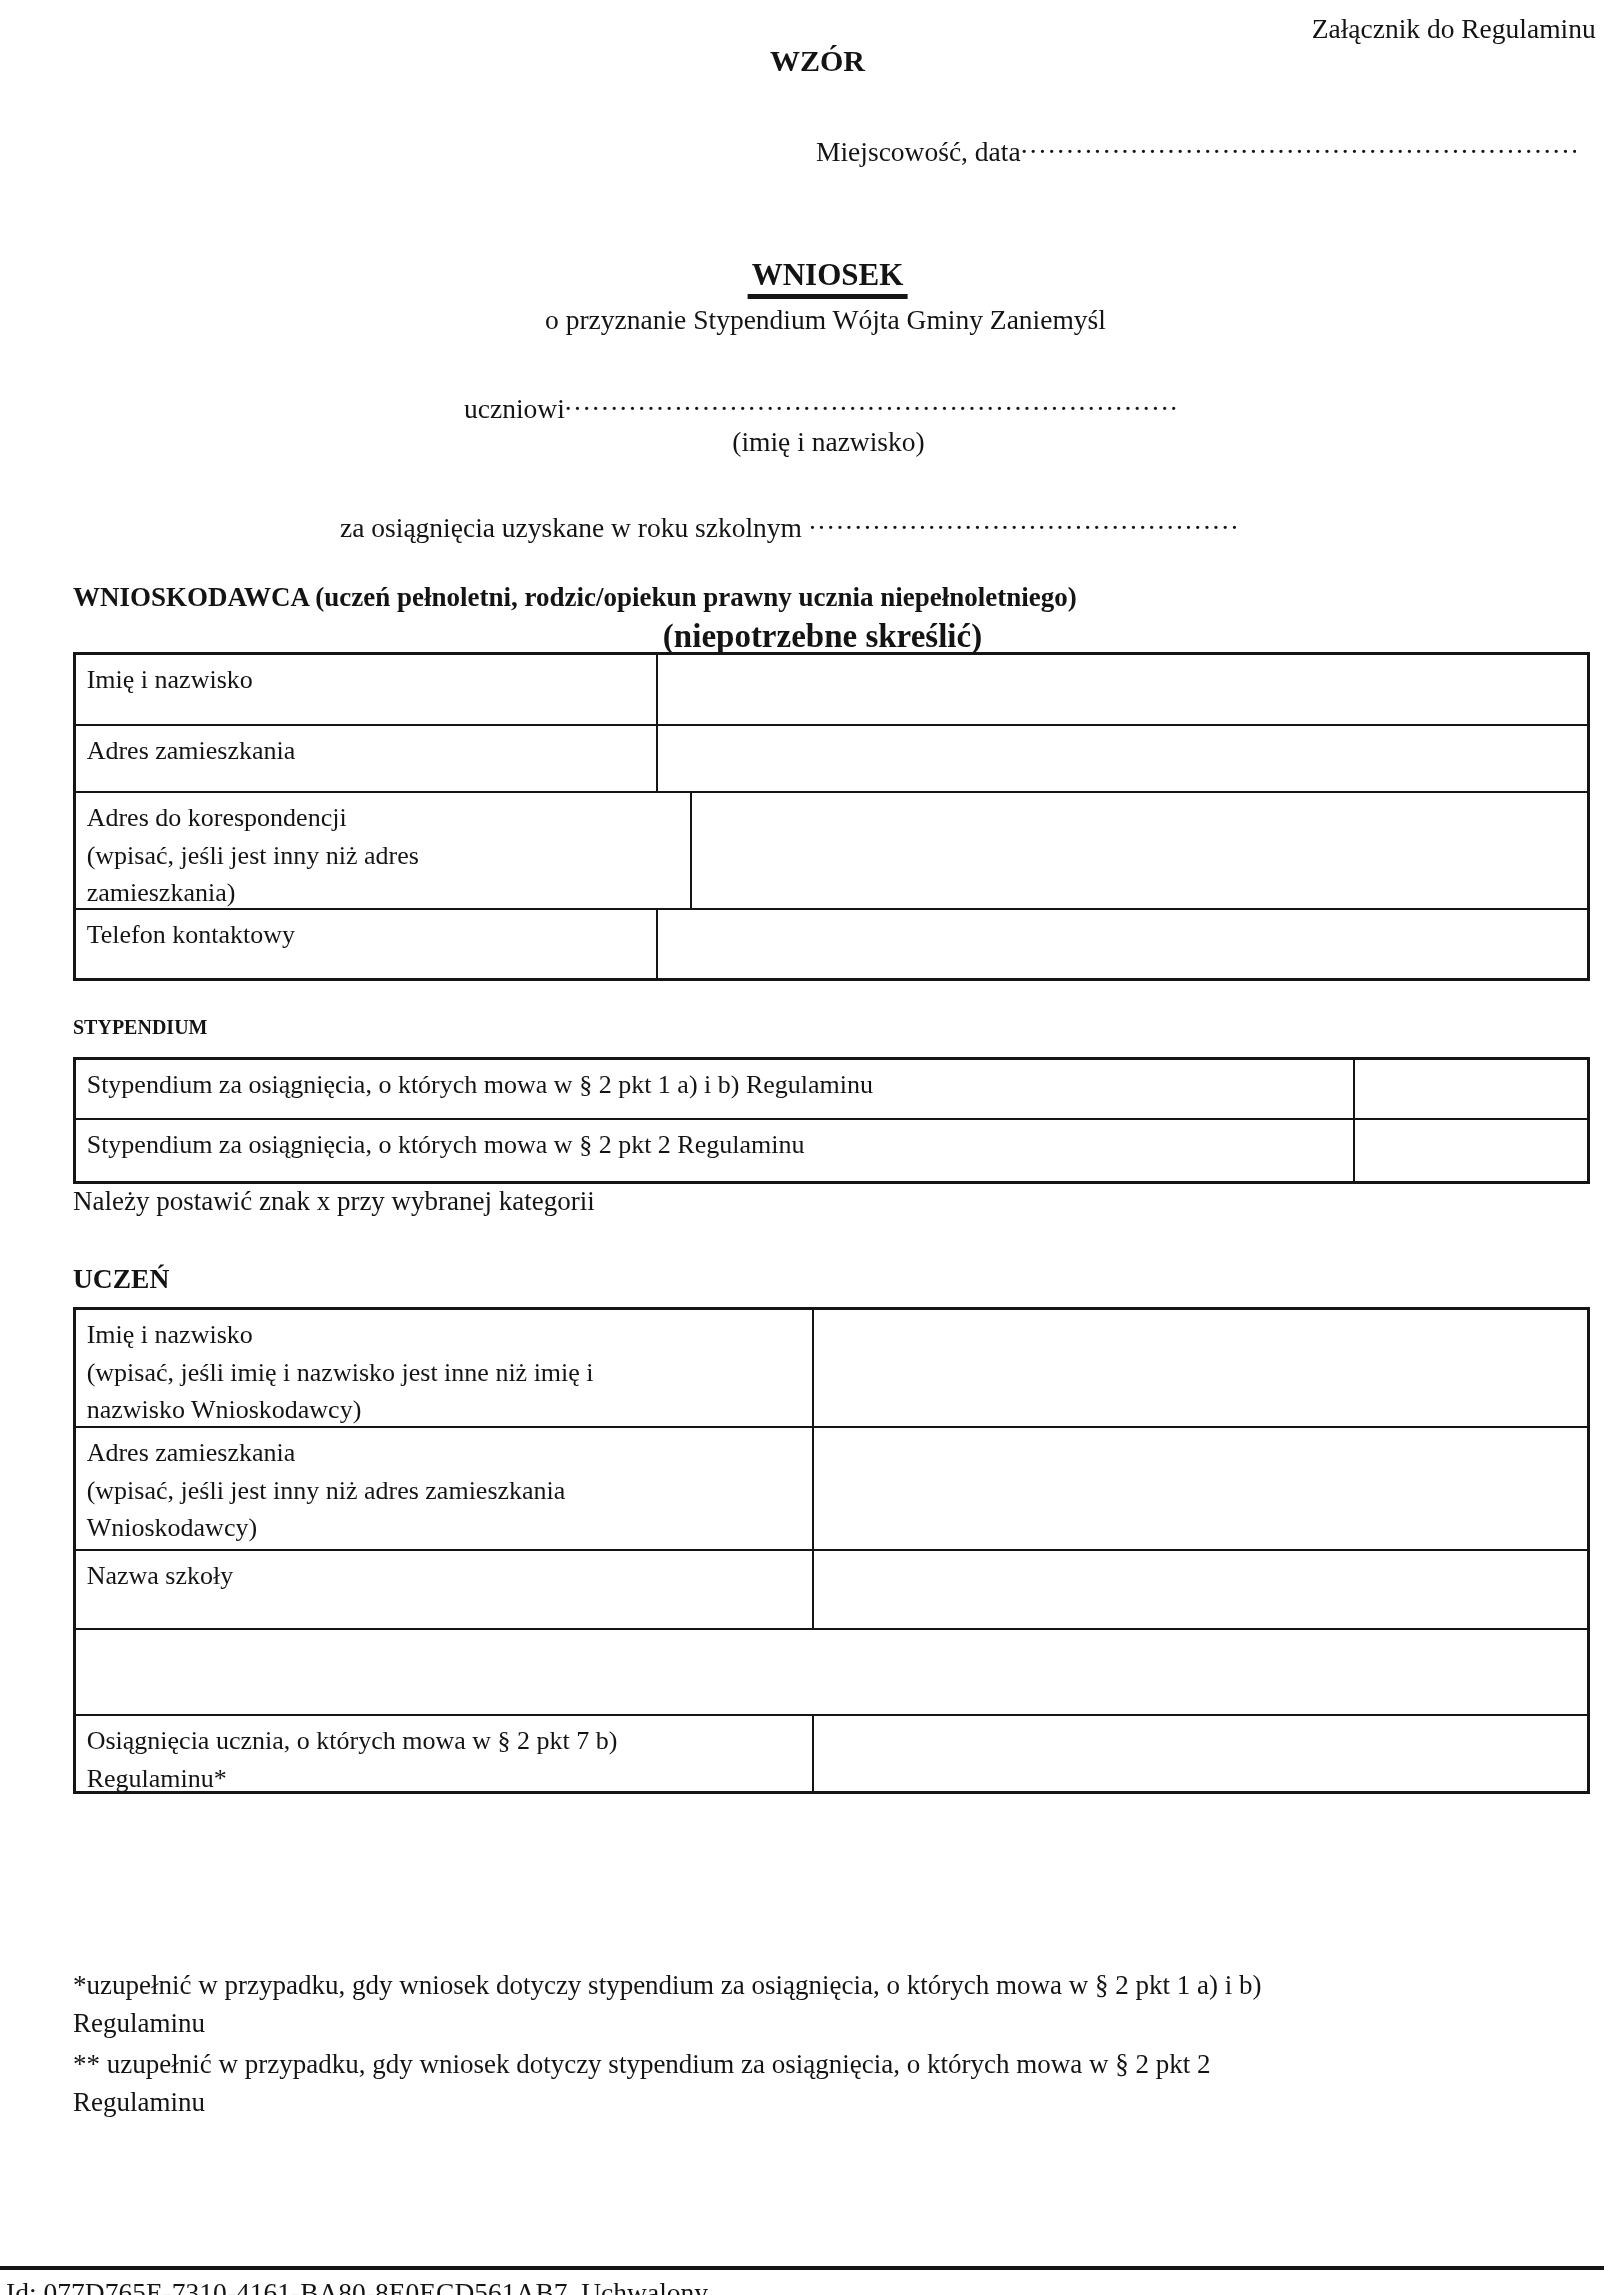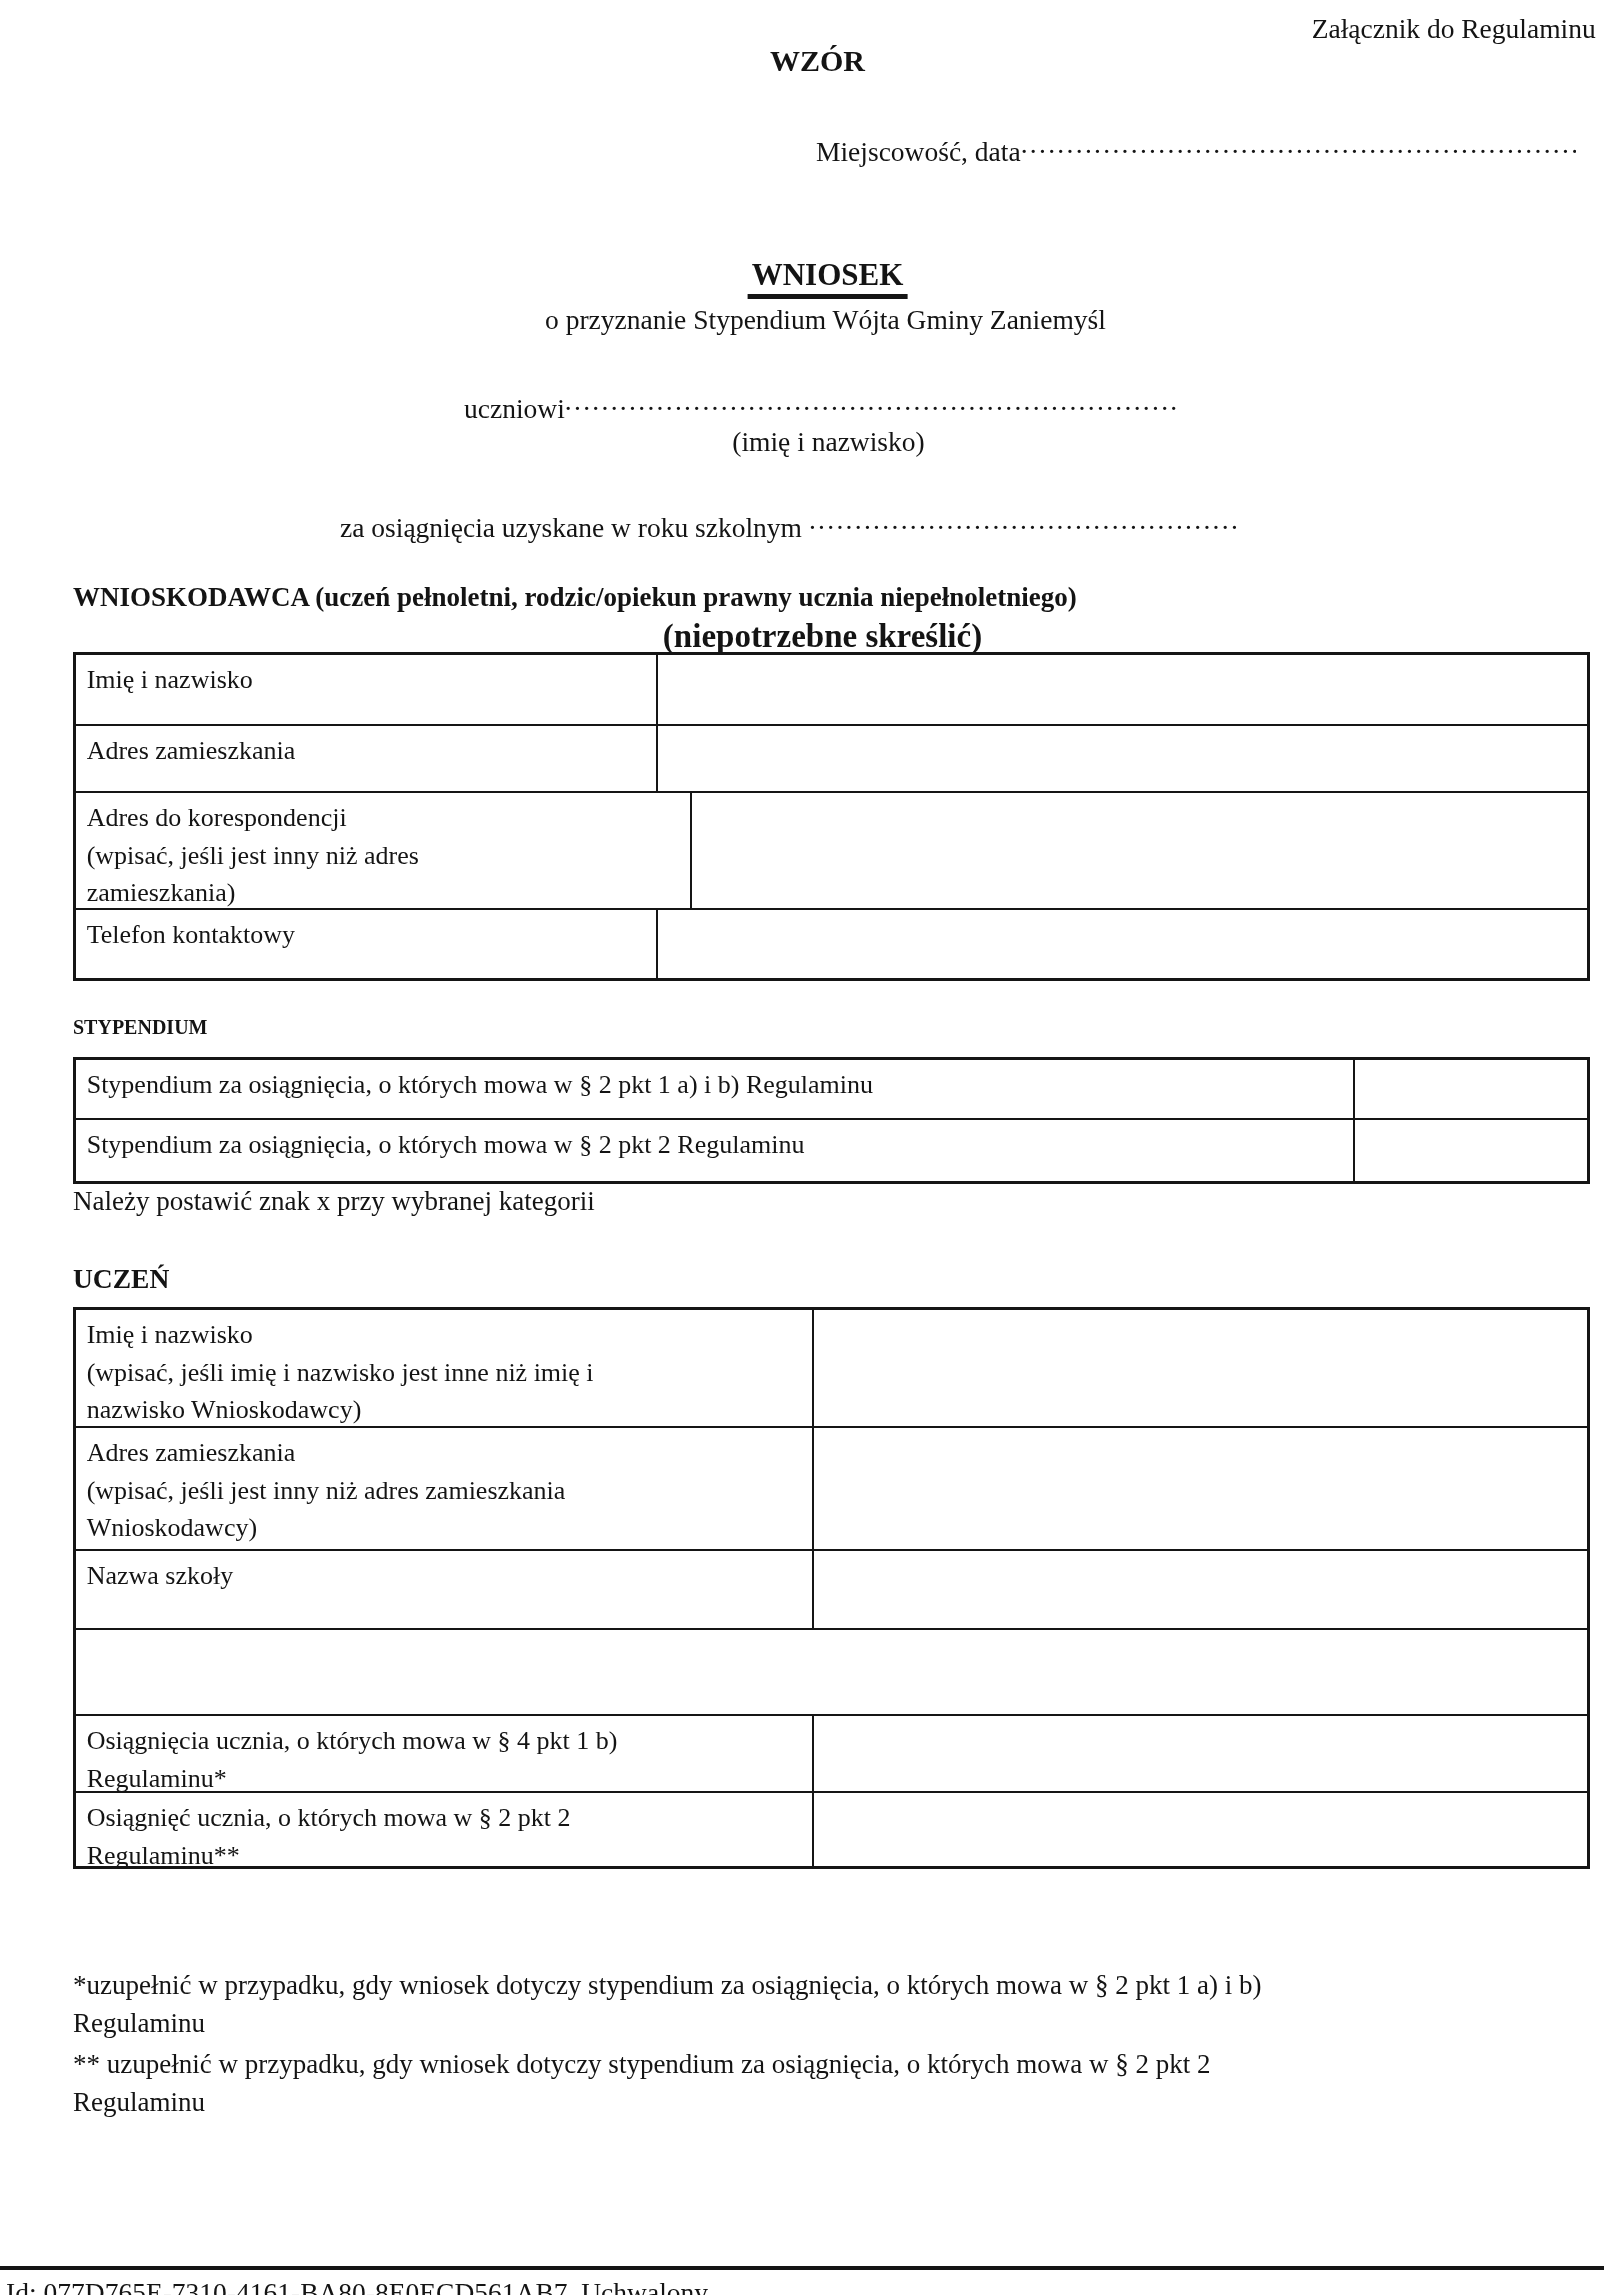--- a/index.html
+++ b/index.html
@@ -122,27 +122,22 @@
       <div class="td-r"></div>
     </div>
     <div class="tr" style="height:79px;">
       <div class="td-l" style="width:738px;">Nazwa szkoły</div>
       <div class="td-r"></div>
     </div>
     <div class="tr" style="height:86px;">
       <div class="td-r"></div>
     </div>
     <div class="tr" style="height:77px;">
-      <div class="td-l" style="width:738px;">Osiągnięcia ucznia, o których mowa w § 4 pkt 1 b)
+      <div class="td-l" style="width:738px;">Osiągnięcia ucznia, o których mowa w § 2 pkt 7 b)
 Regulaminu*</div>
-      <div class="td-r"></div>
-    </div>
-    <div class="tr" style="height:75px;">
-      <div class="td-l" style="width:738px;">Osiągnięć ucznia, o których mowa w § 2 pkt 2
-Regulaminu**</div>
       <div class="td-r"></div>
     </div>
   </div>
 
   <div class="abs footnote" style="top:1966px; left:73px;">*uzupełnić w przypadku, gdy wniosek dotyczy stypendium za osiągnięcia, o których mowa w § 2 pkt 1 a) i b)
 Regulaminu</div>
   <div class="abs footnote" style="top:2045px; left:73px;">** uzupełnić w przypadku, gdy wniosek dotyczy stypendium za osiągnięcia, o których mowa w § 2 pkt 2
 Regulaminu</div>
 
   <div class="abs footer-line" style="top:2266px; left:0; width:1604px;"></div>

